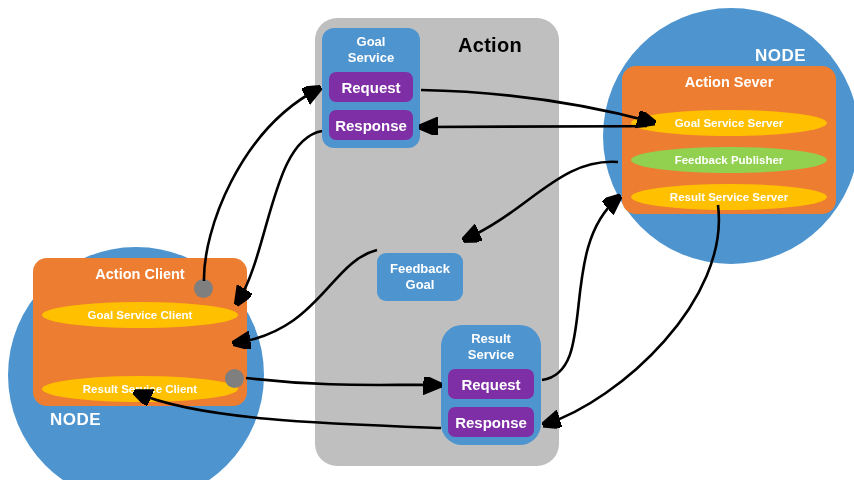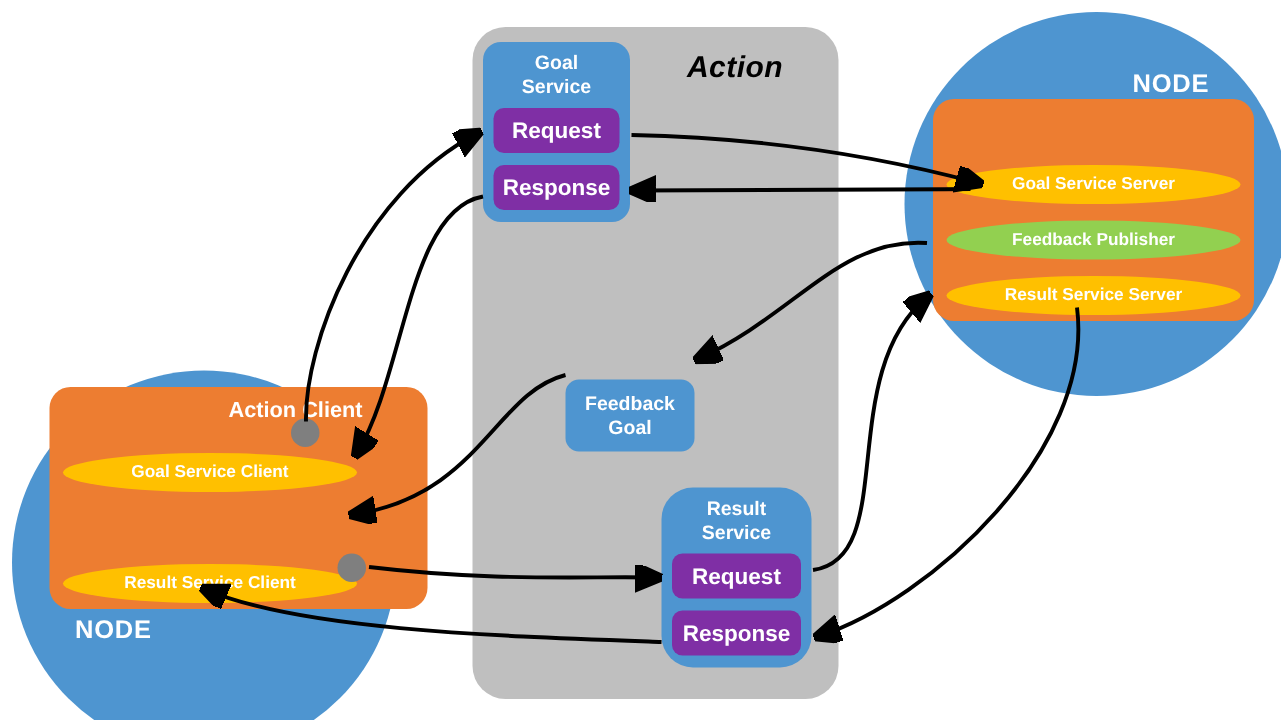--- a/index.html
+++ b/index.html
@@ -9,41 +9,40 @@
 
   
   .action-panel{
     position:absolute;left:315px;top:18px;width:244px;height:448px;
     background:#BFBFBF;border-radius:22px;
   }
   .action-title{
     position:absolute;left:430px;top:34px;width:120px;
     text-align:center;color:#000;font-size:20px;font-weight:bold;
     letter-spacing:.3px;
-    font-style:italic;
   }
 
   
   .node-circle{position:absolute;border-radius:50%;background:#4E95D0;}
   #node-right-circle{left:603px;top:8px;width:256px;height:256px;}
   #node-left-circle{left:8px;top:247px;width:256px;height:256px;}
 
   .node-label{
     position:absolute;color:#ffffff;font-size:17px;font-weight:bold;
     letter-spacing:.5px;
   }
   #node-right-label{left:755px;top:46px;}
   #node-left-label{left:50px;top:410px;}
 
   
   .action-box{
     position:absolute;background:#ED7D31;border-radius:14px;
   }
   #action-server-box{left:622px;top:66px;width:214px;height:148px;}
-  #action-client-box{left:33px;top:258px;width:214px;height:148px;padding-left:38px;}
+  #action-client-box{left:33px;top:258px;width:214px;height:148px;}
 
   .action-box-title{
     position:absolute;width:100%;text-align:center;top:8px;
     color:#ffffff;font-size:14.5px;font-weight:bold;
   }
 
   
   .pill{
     position:absolute;left:9px;width:196px;height:26px;
     border-radius:50%/50%;
@@ -94,20 +93,21 @@
 
 <div id="stage">
 
   <div class="action-panel"></div>
   <div class="action-title">Action</div>
 
   <div id="node-right-circle" class="node-circle"></div>
   <div id="node-left-circle" class="node-circle"></div>
 
   <div id="action-server-box" class="action-box">
+    <div class="action-box-title">Action Sever</div>
     <div class="pill yellow" style="top:44px;">Goal Service Server</div>
     <div class="pill green" style="top:81px;">Feedback Publisher</div>
     <div class="pill yellow" style="top:118px;">Result Service Server</div>
   </div>
   <div id="node-right-label" class="node-label">NODE</div>
 
   <div id="action-client-box" class="action-box">
     <div class="action-box-title">Action Client</div>
     <div class="pill yellow" style="top:44px;">Goal Service Client</div>
     <div class="pill yellow" style="top:118px;">Result Service Client</div>

